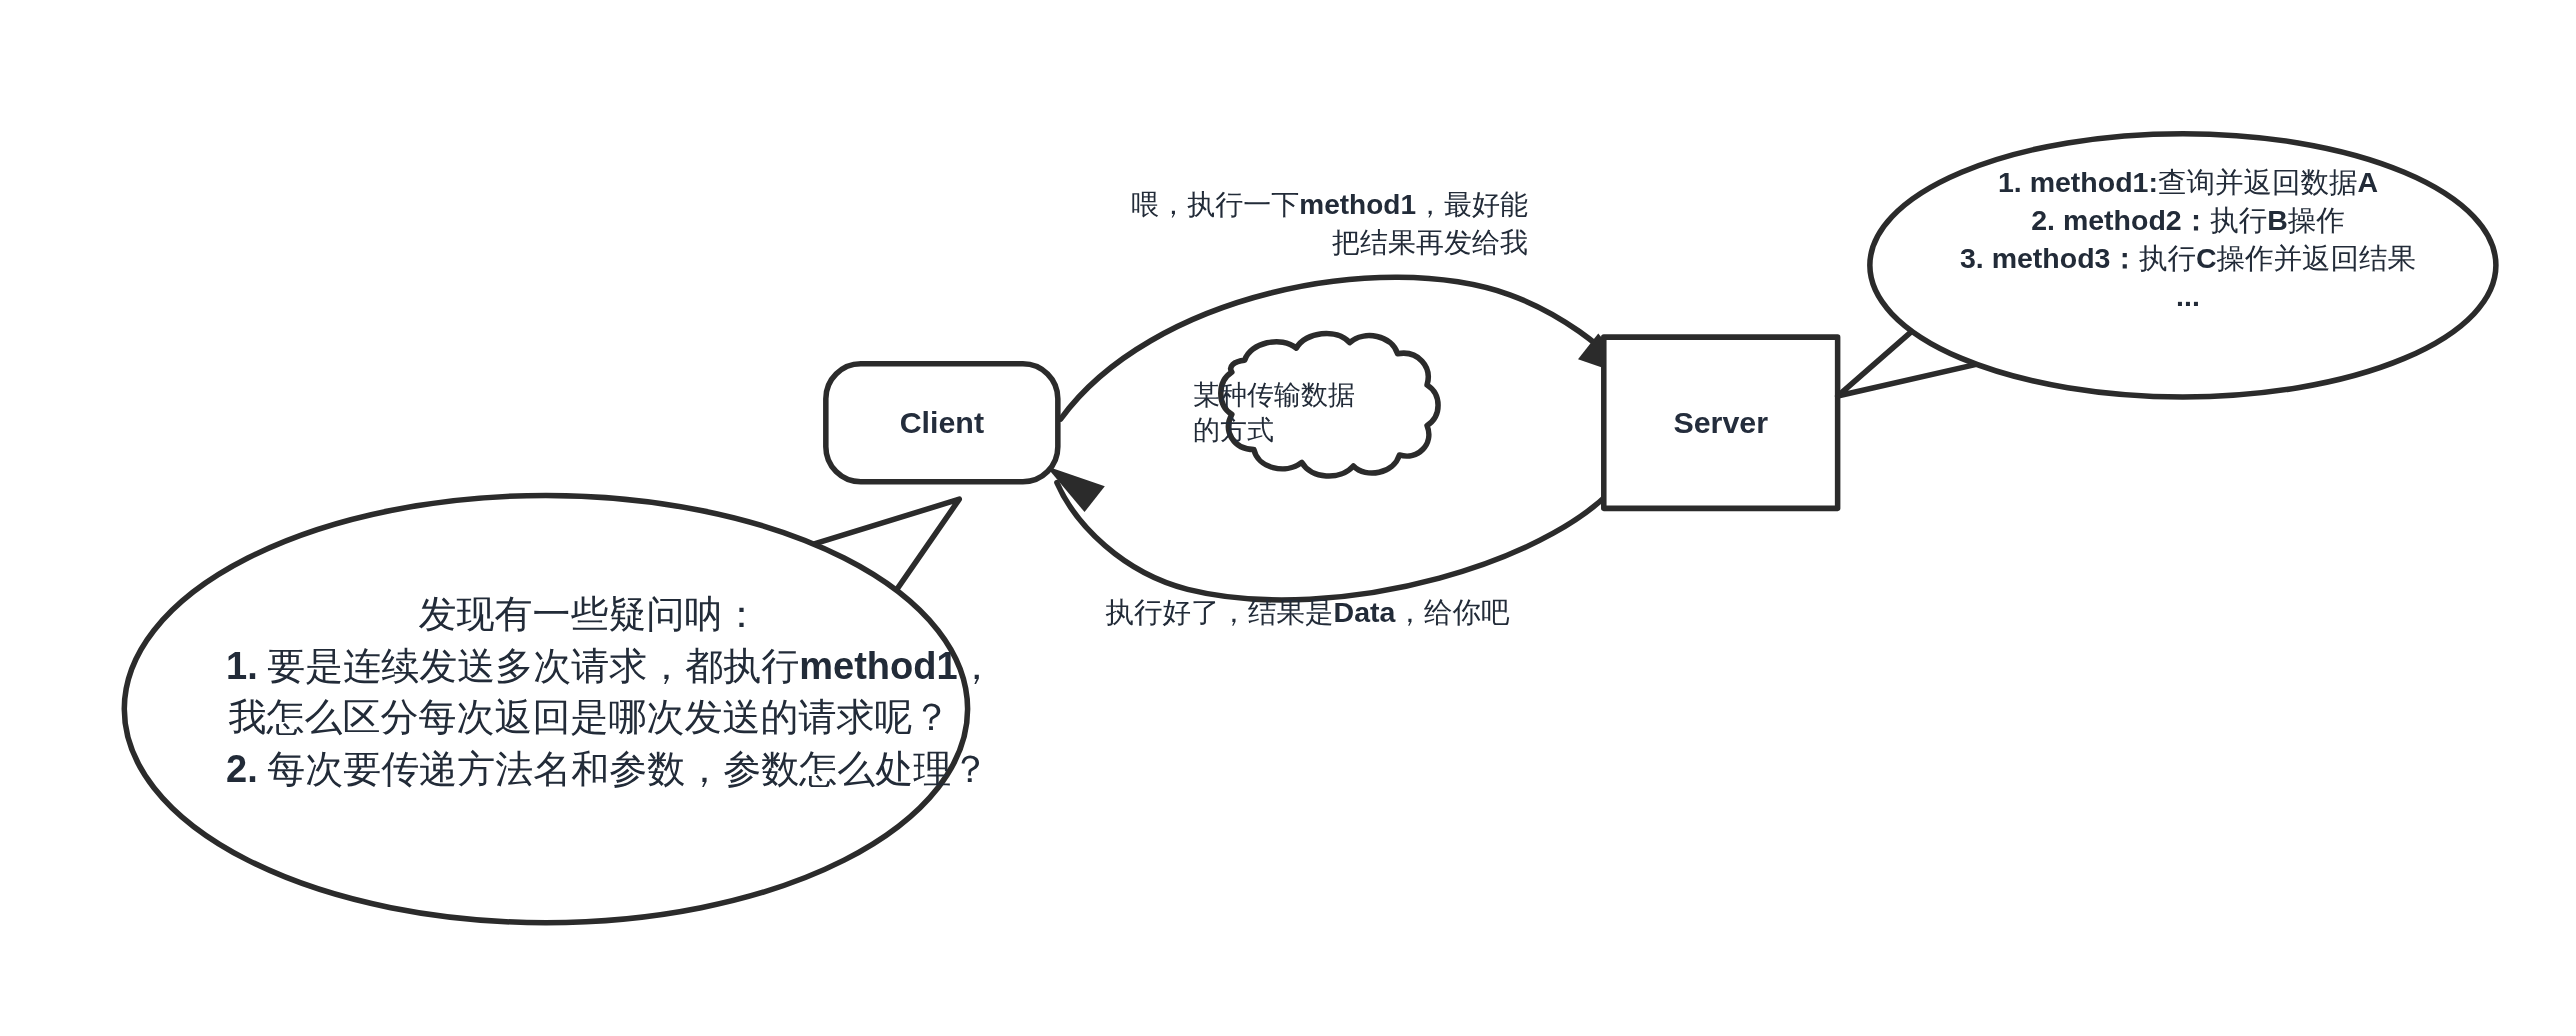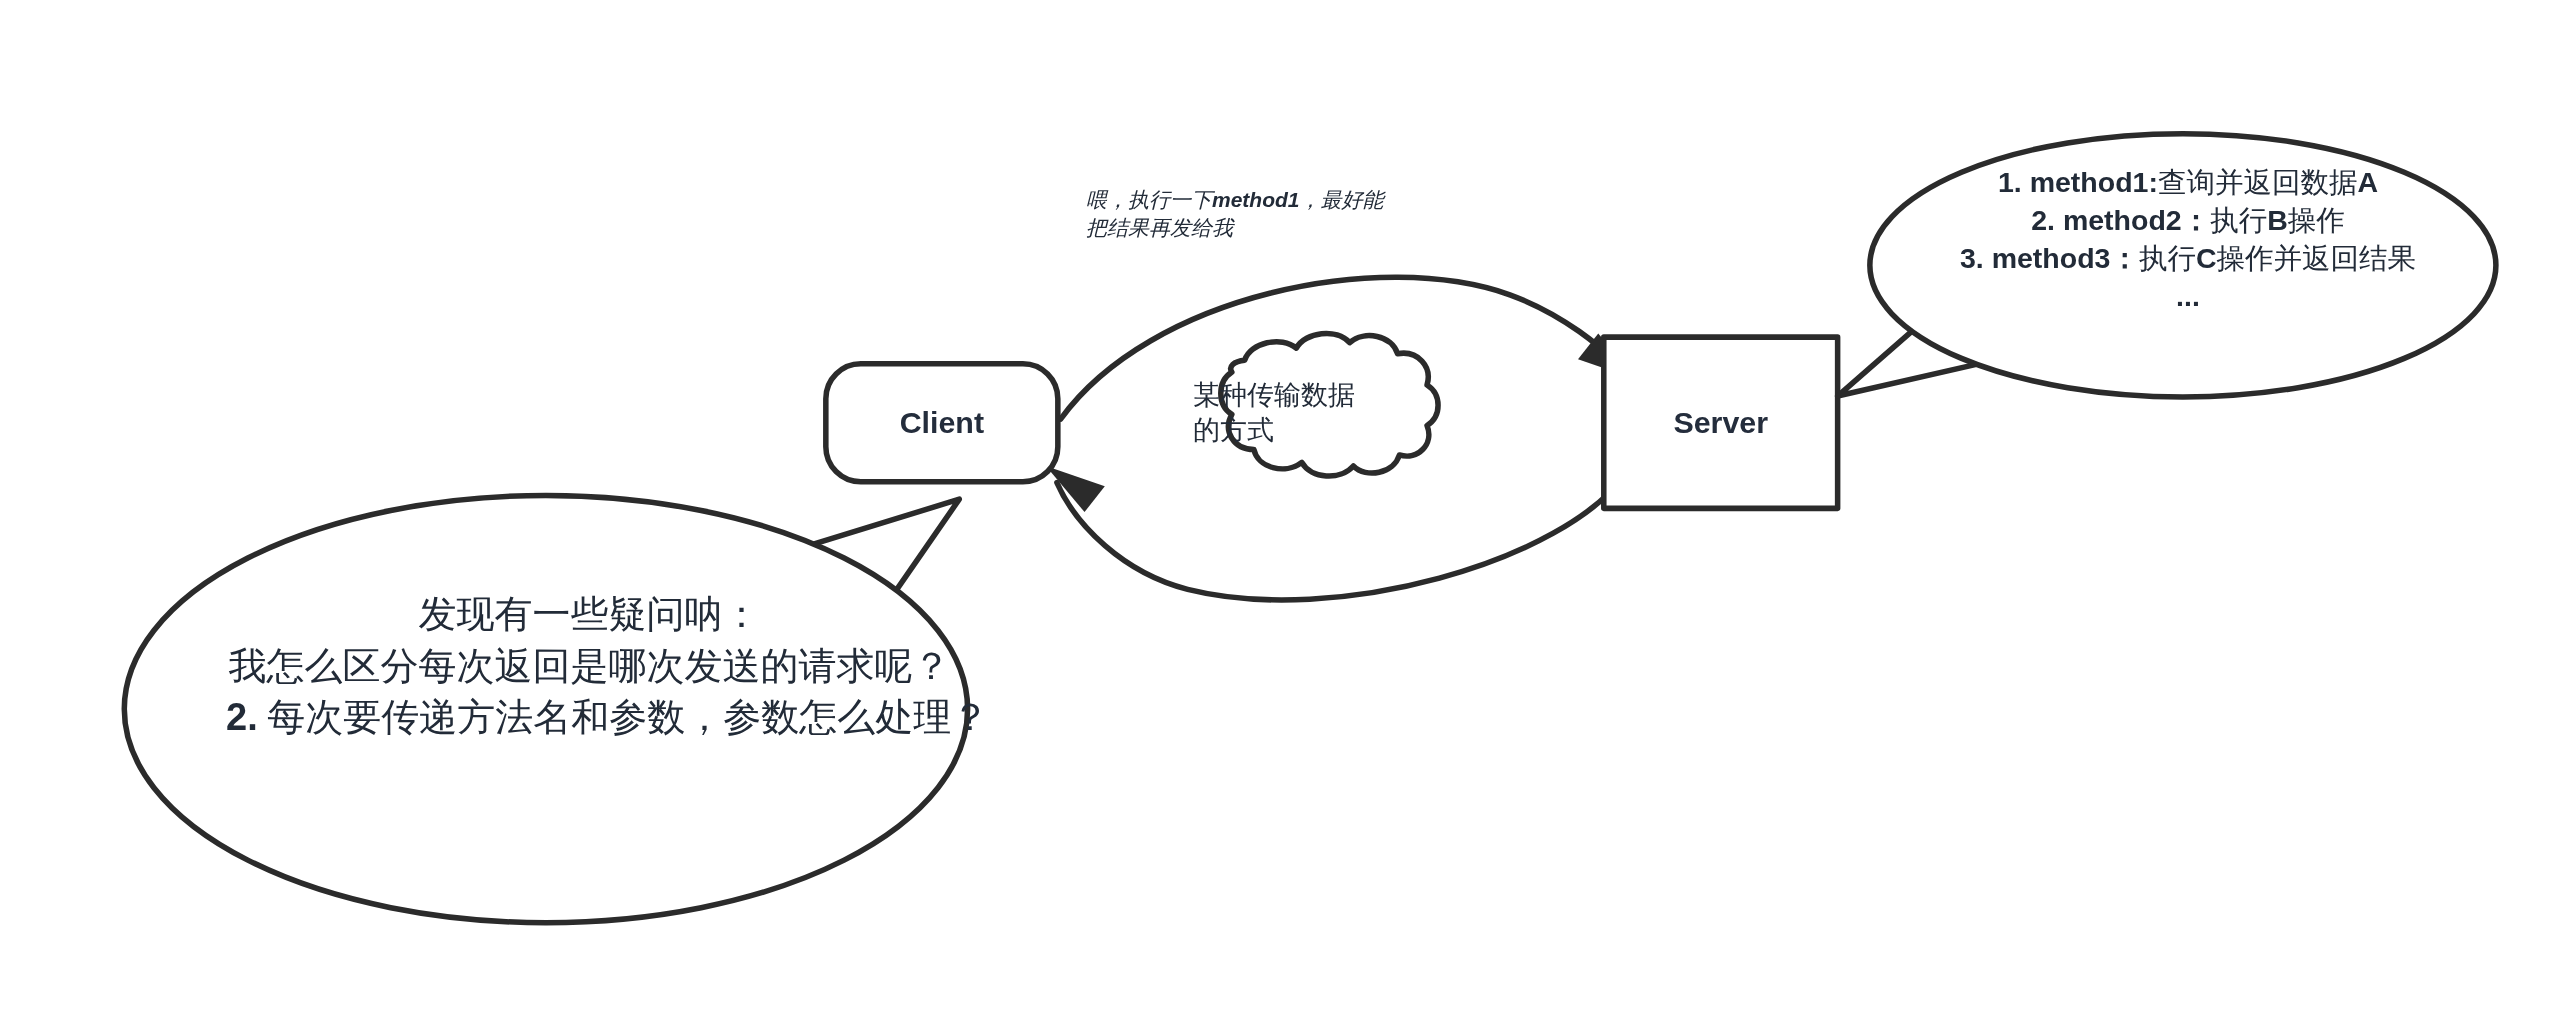--- a/index.html
+++ b/index.html
@@ -58,23 +58,22 @@
     white-space: nowrap;
     line-height: 1.34;
   }
   .txt.center { text-align: center; }
   .txt.left { text-align: left; }
 
   #top-msg {
     left: 1086px;
     top: 186px;
     width: 442px;
-    font-size: 21px;
-    text-align: left;
-    font-style: italic;
+    font-size: 28px;
+    text-align: right;
   }
   #bottom-msg {
     left: 1068px;
     top: 593px;
     width: 479px;
     font-size: 28.5px;
     text-align: center;
   }
   #cloud-text {
     left: 1193px;
@@ -141,33 +140,37 @@
 
     <path class="shapefill" d="M 880 592 L 1042 542 L 952 672 Z"></path>
     <ellipse class="shapefill" cx="593" cy="770" rx="458" ry="232"></ellipse>
   </svg>
 
   <div class="txt center" id="top-msg">
     <span class="ln"><span>喂，执行一下</span><span class="b">method1</span><span>，最好能</span></span>
     <span class="ln">把结果再发给我</span>
   </div>
 
+  <div class="txt center" id="bottom-msg">
+    <span>执行好了，结果是</span><span class="b">Data</span><span>，给你吧</span>
+  </div>
 
   <div class="txt center" id="cloud-text">
     <span class="ln">某种传输数据</span>
     <span class="ln">的方式</span>
   </div>
 
   <div class="txt center" id="server-bubble-text">
     <span class="ln"><span class="b">1. </span><span class="b">method1</span><span class="b">:</span><span>查询并返回数据</span><span class="b">A</span></span>
     <span class="ln"><span class="b">2. </span><span class="b">method2</span><span class="b">：</span><span>执行</span><span class="b">B</span><span>操作</span></span>
     <span class="ln"><span class="b">3. </span><span class="b">method3</span><span class="b">：</span><span>执行</span><span class="b">C</span><span>操作并返回结果</span></span>
     <span class="ln b">...</span>
   </div>
 
   <div class="txt left" id="client-bubble-text">
     <span class="ln">发现有一些疑问呐：</span>
+    <span class="ln"><span class="b">1.</span><span> 要是连续发送多次请求，都执行</span><span class="b">method1</span><span>，</span></span>
     <span class="ln">我怎么区分每次返回是哪次发送的请求呢？</span>
     <span class="ln"><span class="b">2.</span><span> 每次要传递方法名和参数，参数怎么处理？</span></span>
   </div>
 
 </div>
 
 
 </body></html>

